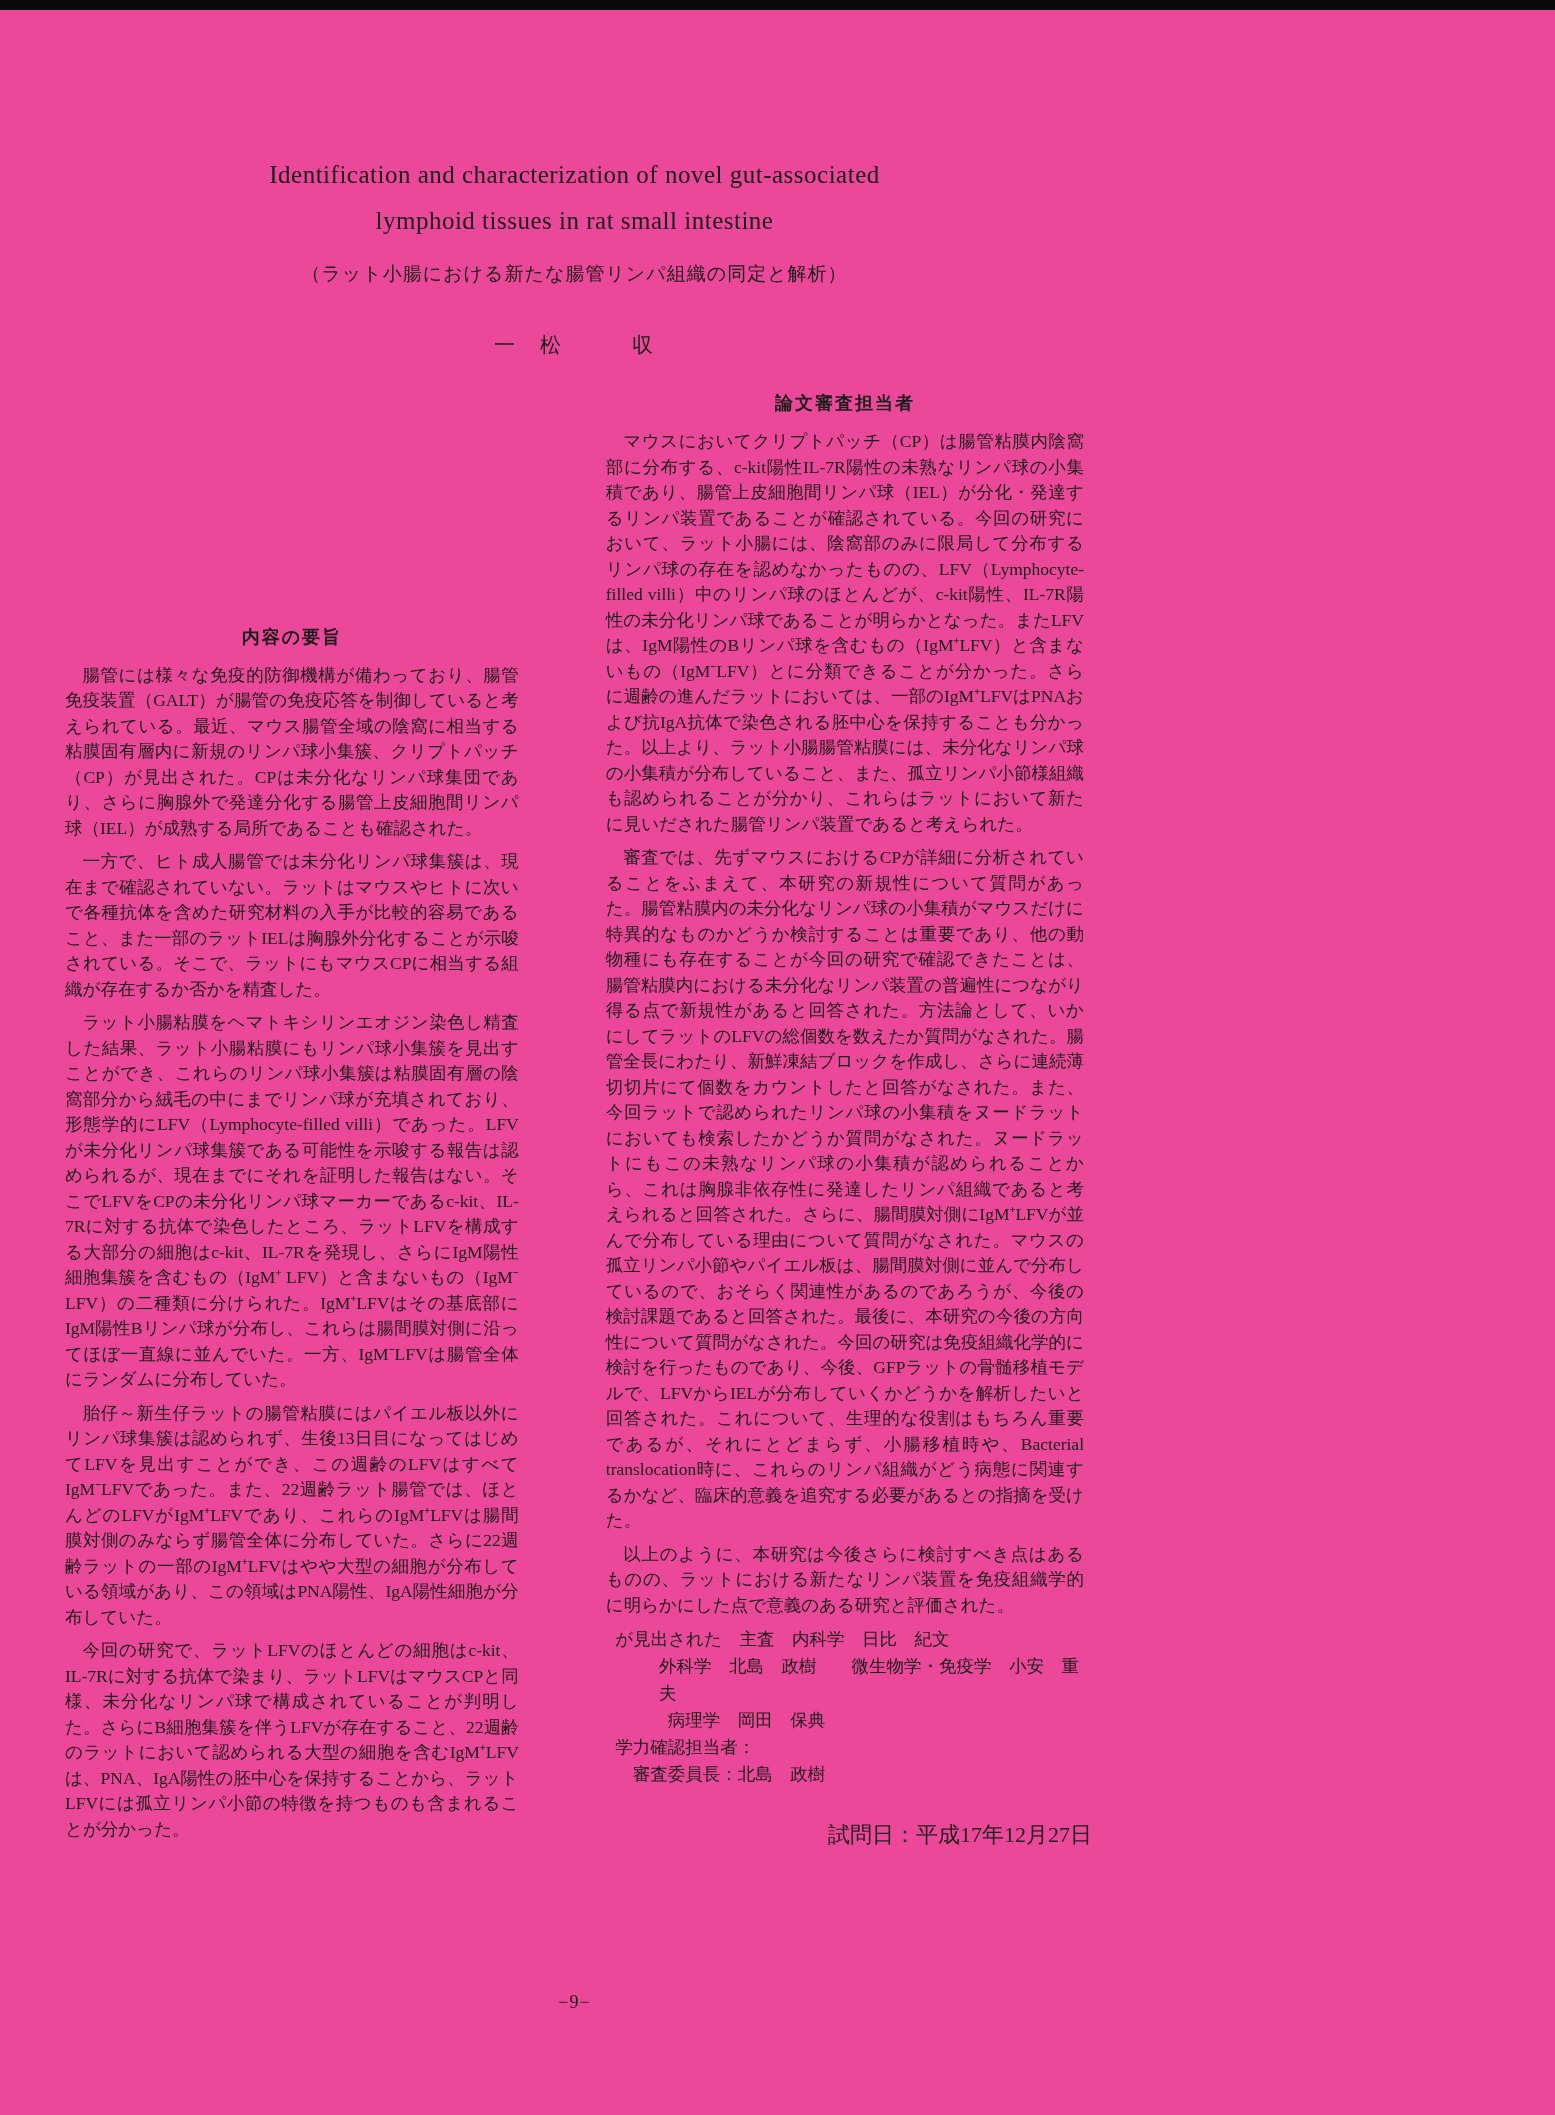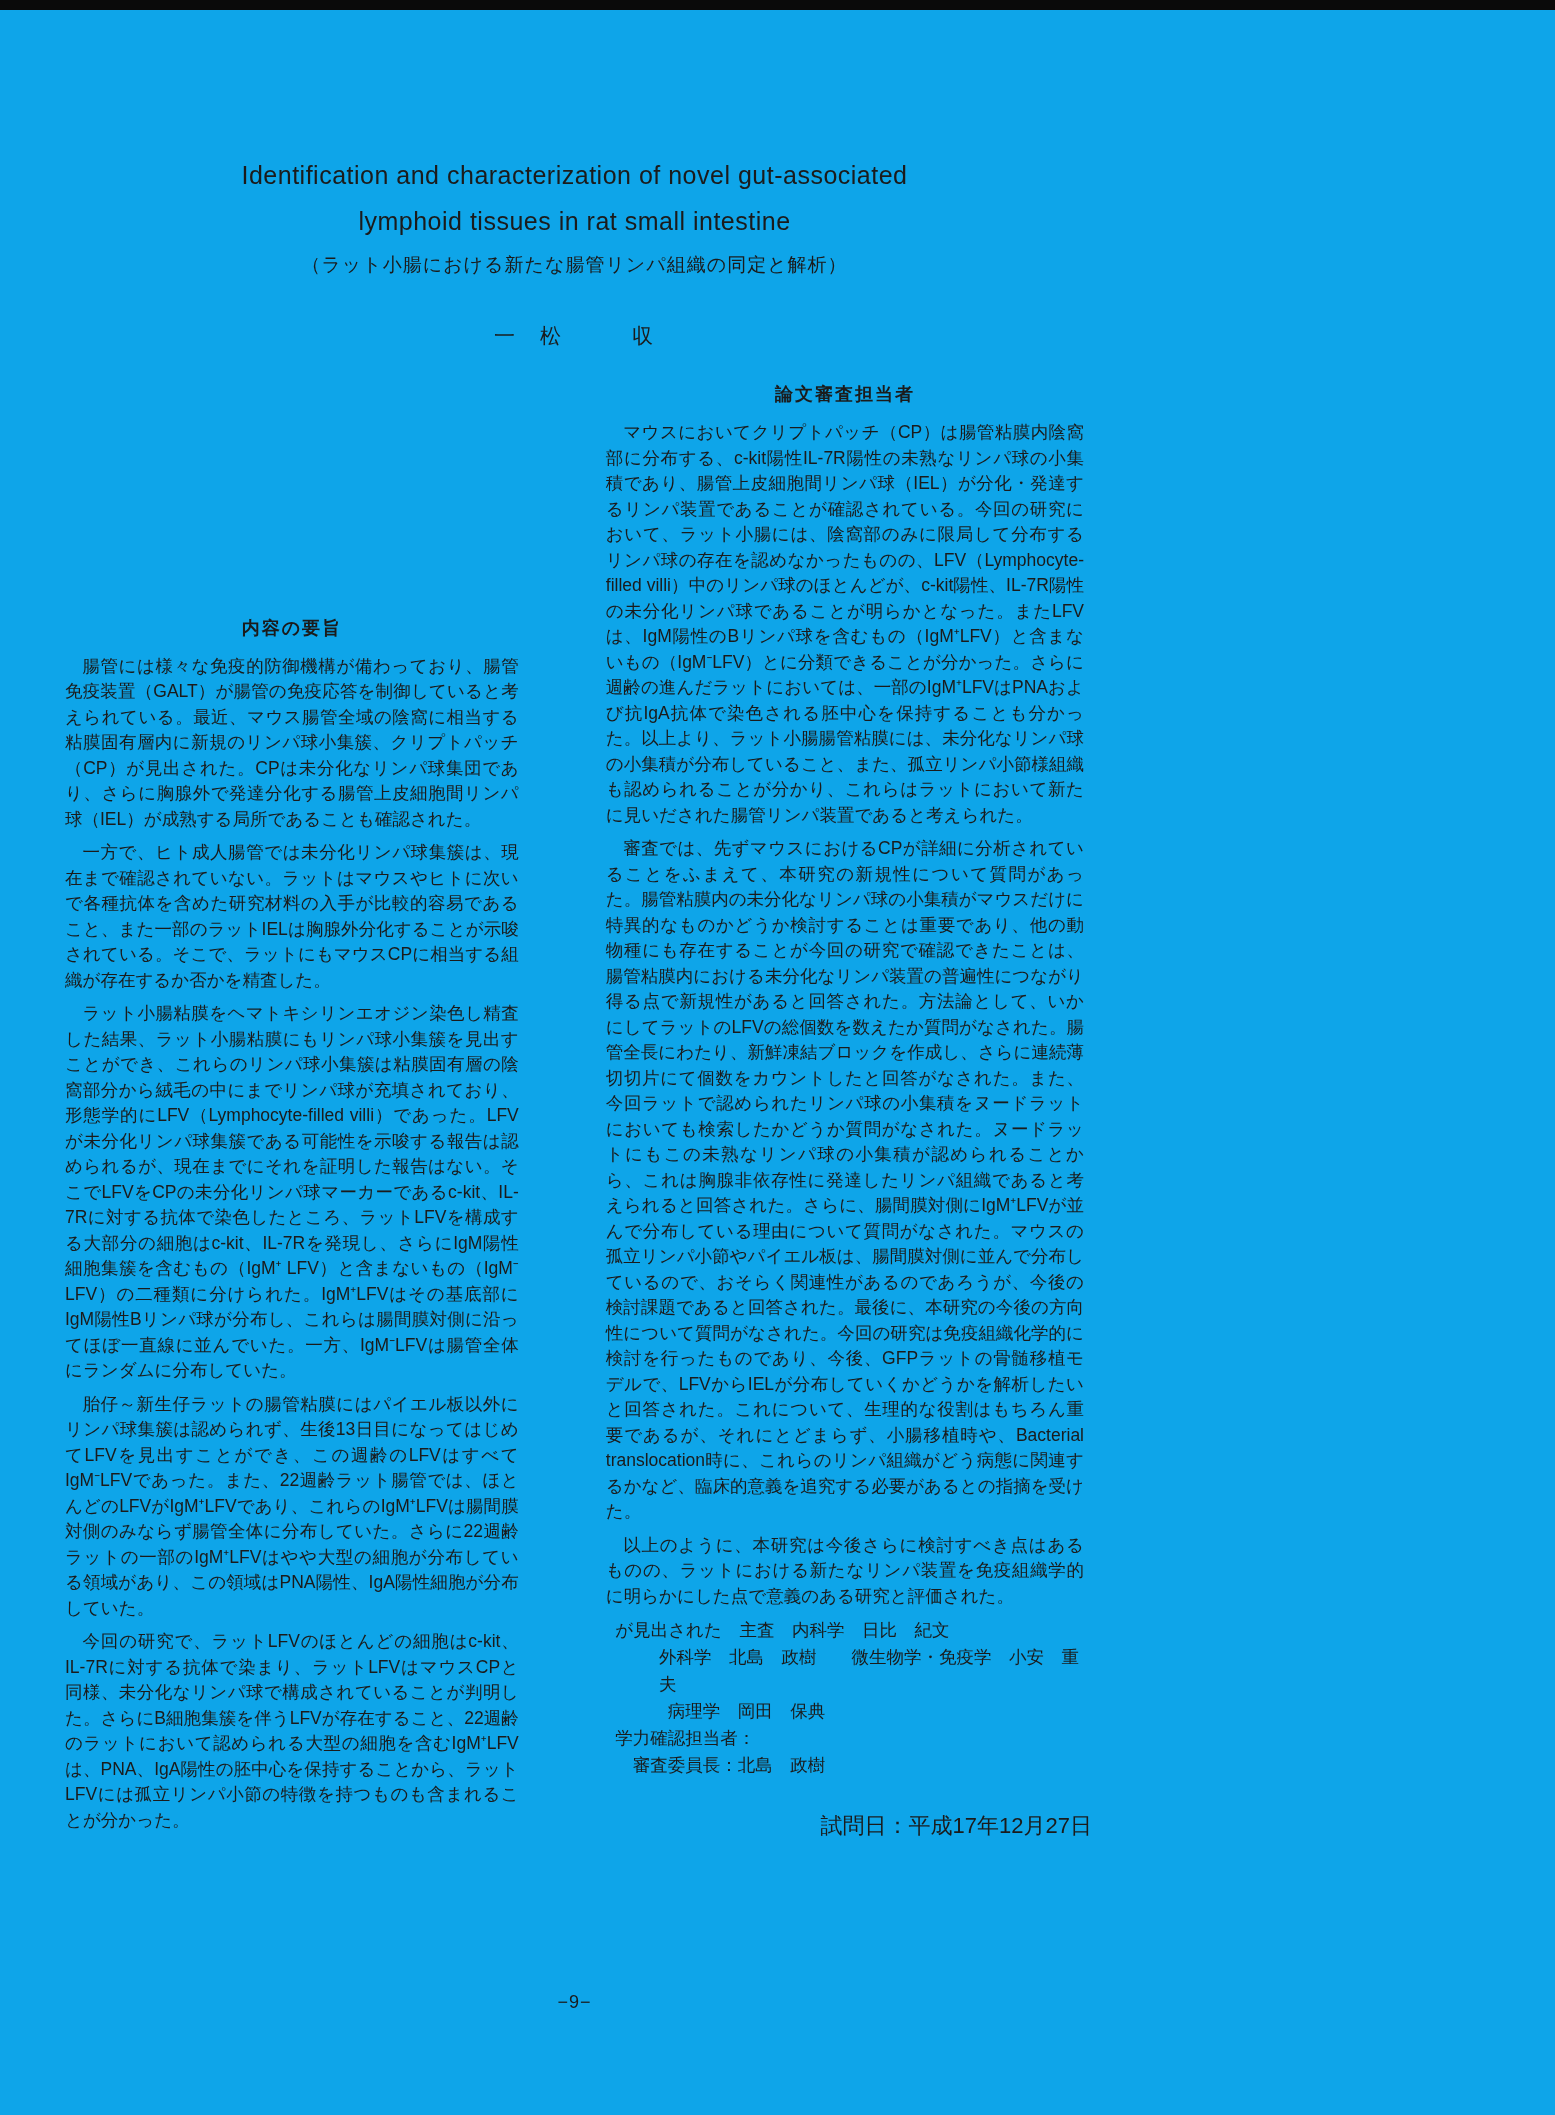--- a/index.html
+++ b/index.html
@@ -4,23 +4,23 @@
 <style>
   html, body {
     margin: 0;
     padding: 0;
     background: #e8e8e6;
   }
   .page {
     position: relative;
     width: 1555px;
     height: 2115px;
-    background: #0ea5e9;
+    background: #ec4899;
     overflow: hidden;
-    font-family: Liberation Sans, sans-serif;
+    font-family: Liberation Serif, serif;
     color: #1b1b1b;
   }
   .scan-bar {
     position: absolute;
     top: 0;
     left: 0;
     width: 100%;
     height: 10px;
     background: #0a0a0a;
   }
@@ -35,21 +35,21 @@
     text-align: center;
     font-size: 25px;
     font-weight: normal;
     line-height: 46px;
     letter-spacing: 0.5px;
   }
   .title .tline { display: block; }
   .title-ja {
     text-align: center;
     font-size: 19px;
-    margin-top: 8px;
+    margin-top: 17px;
     letter-spacing: 1px;
   }
   .author {
     text-align: center;
     font-size: 21px;
     margin-top: 44px;
     letter-spacing: 2px;
   }
   .columns {
     display: flex;

